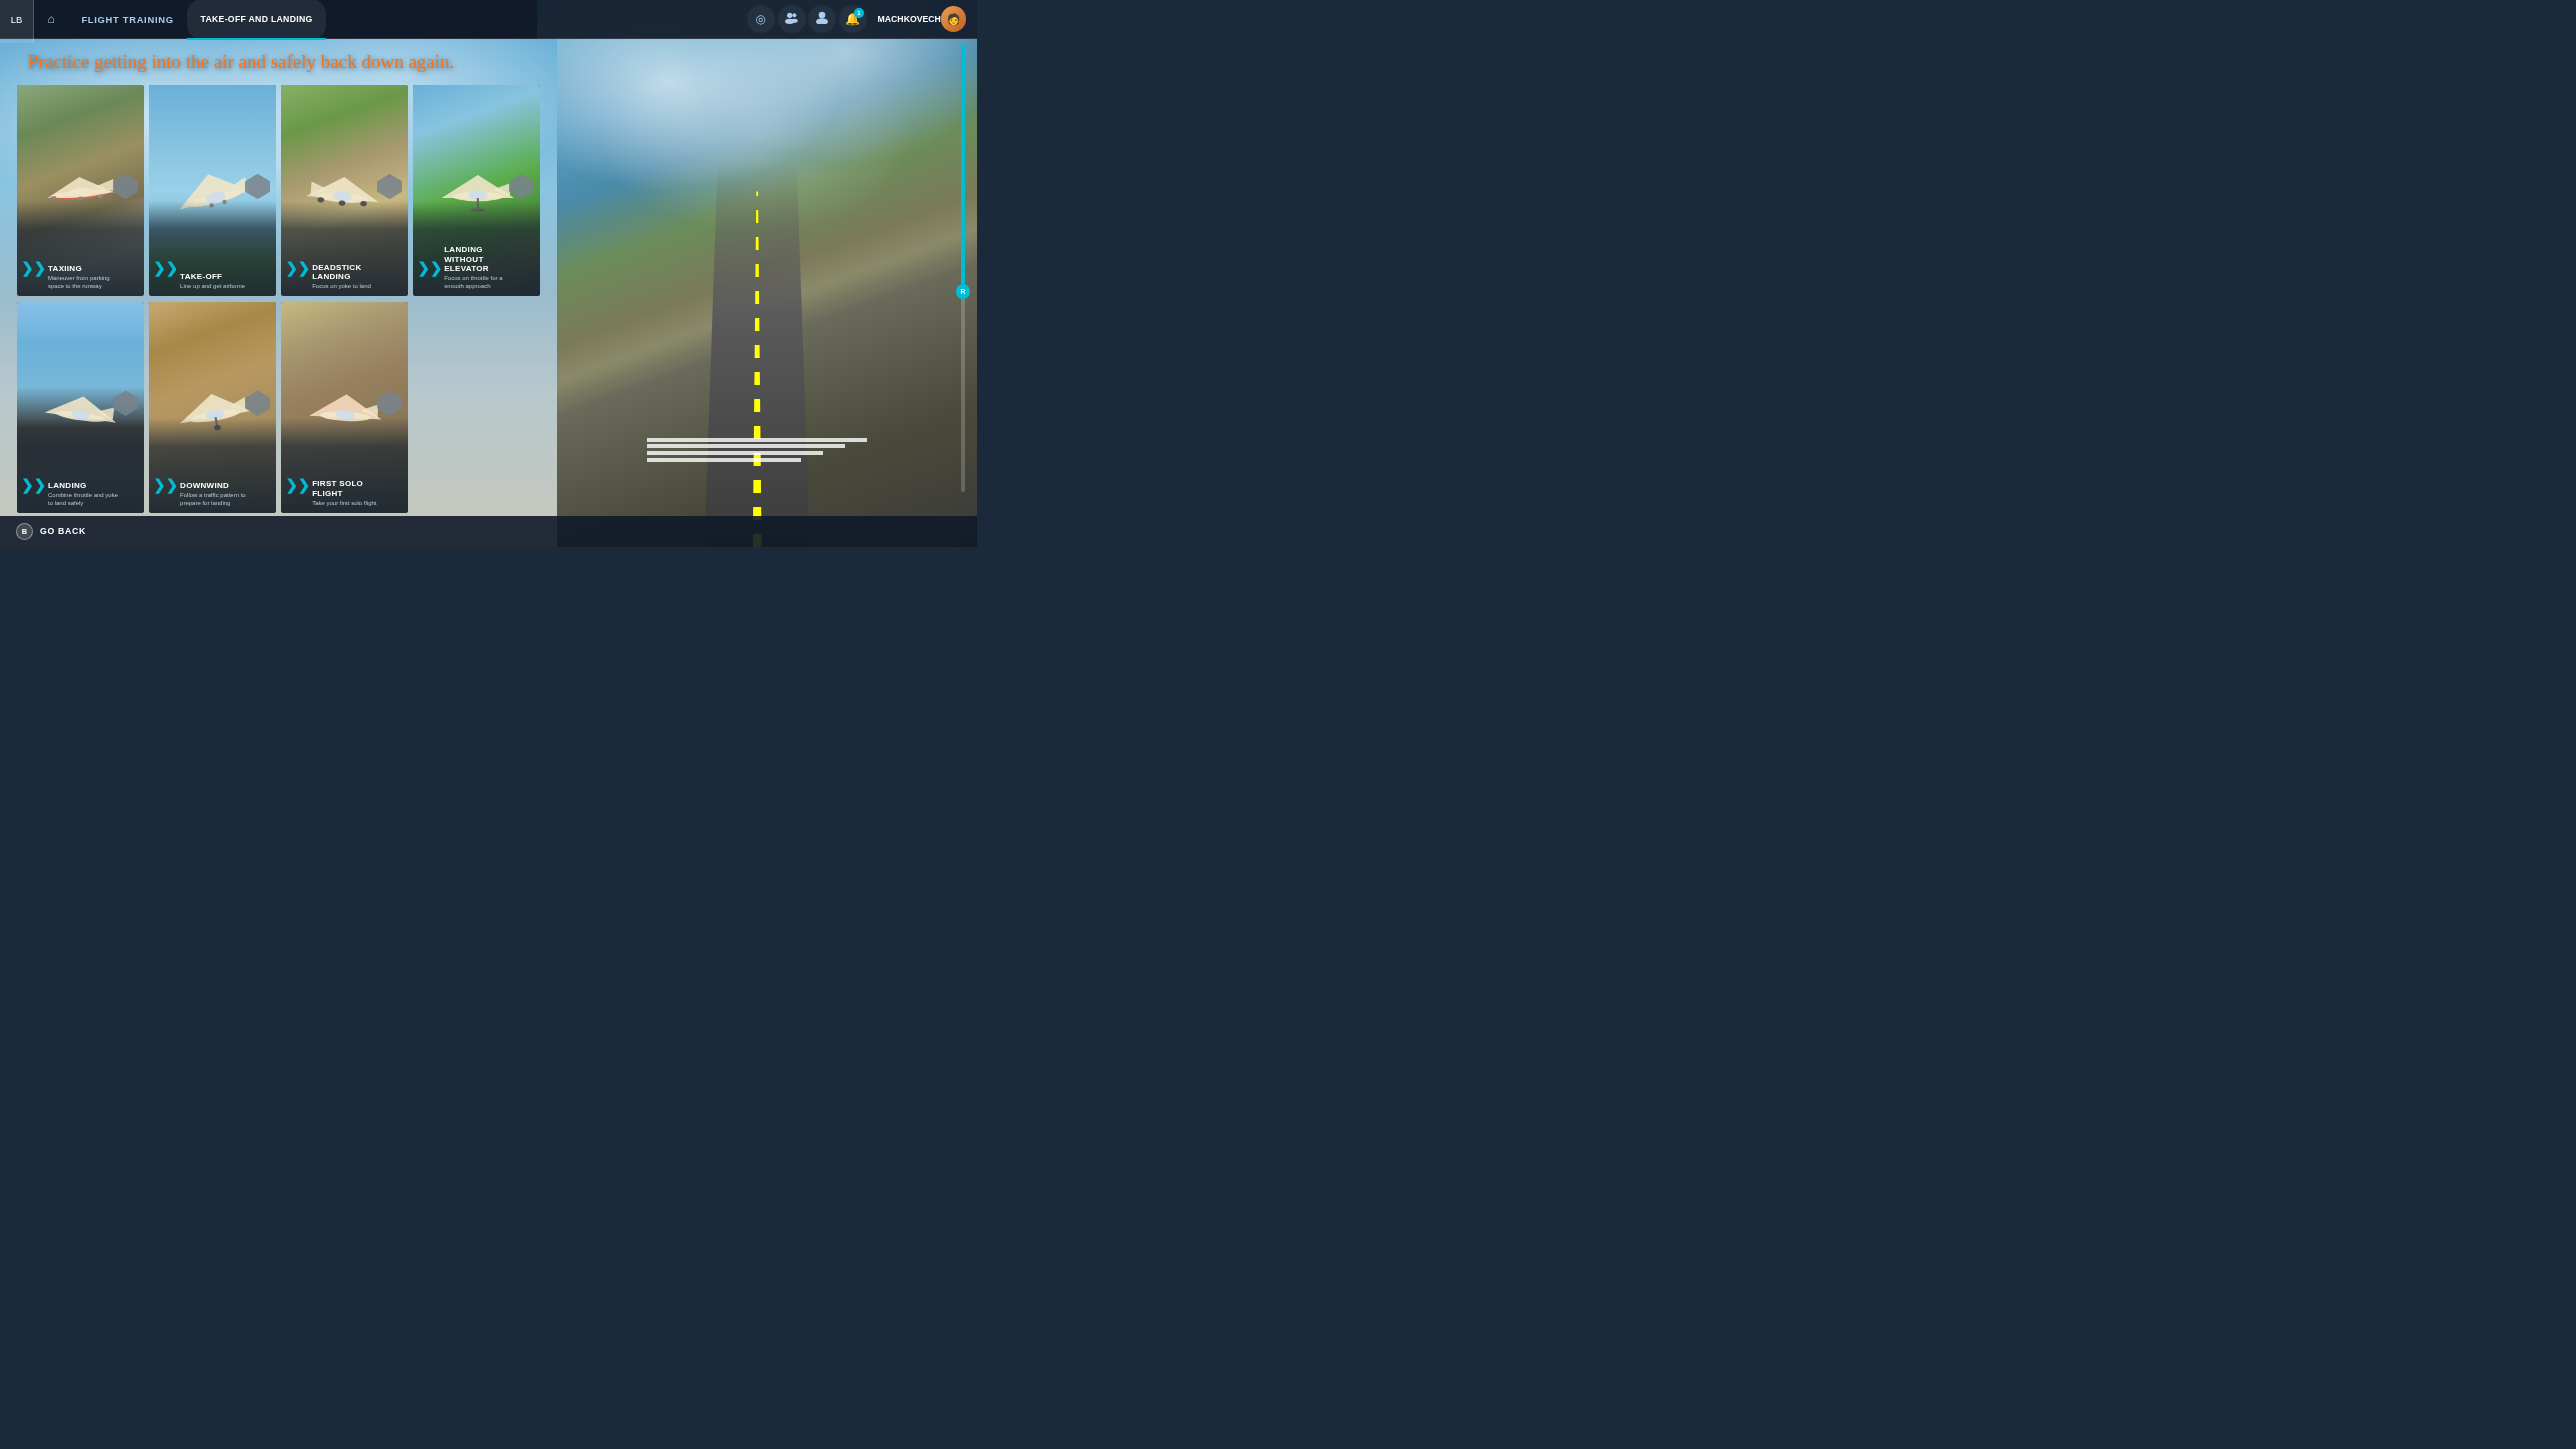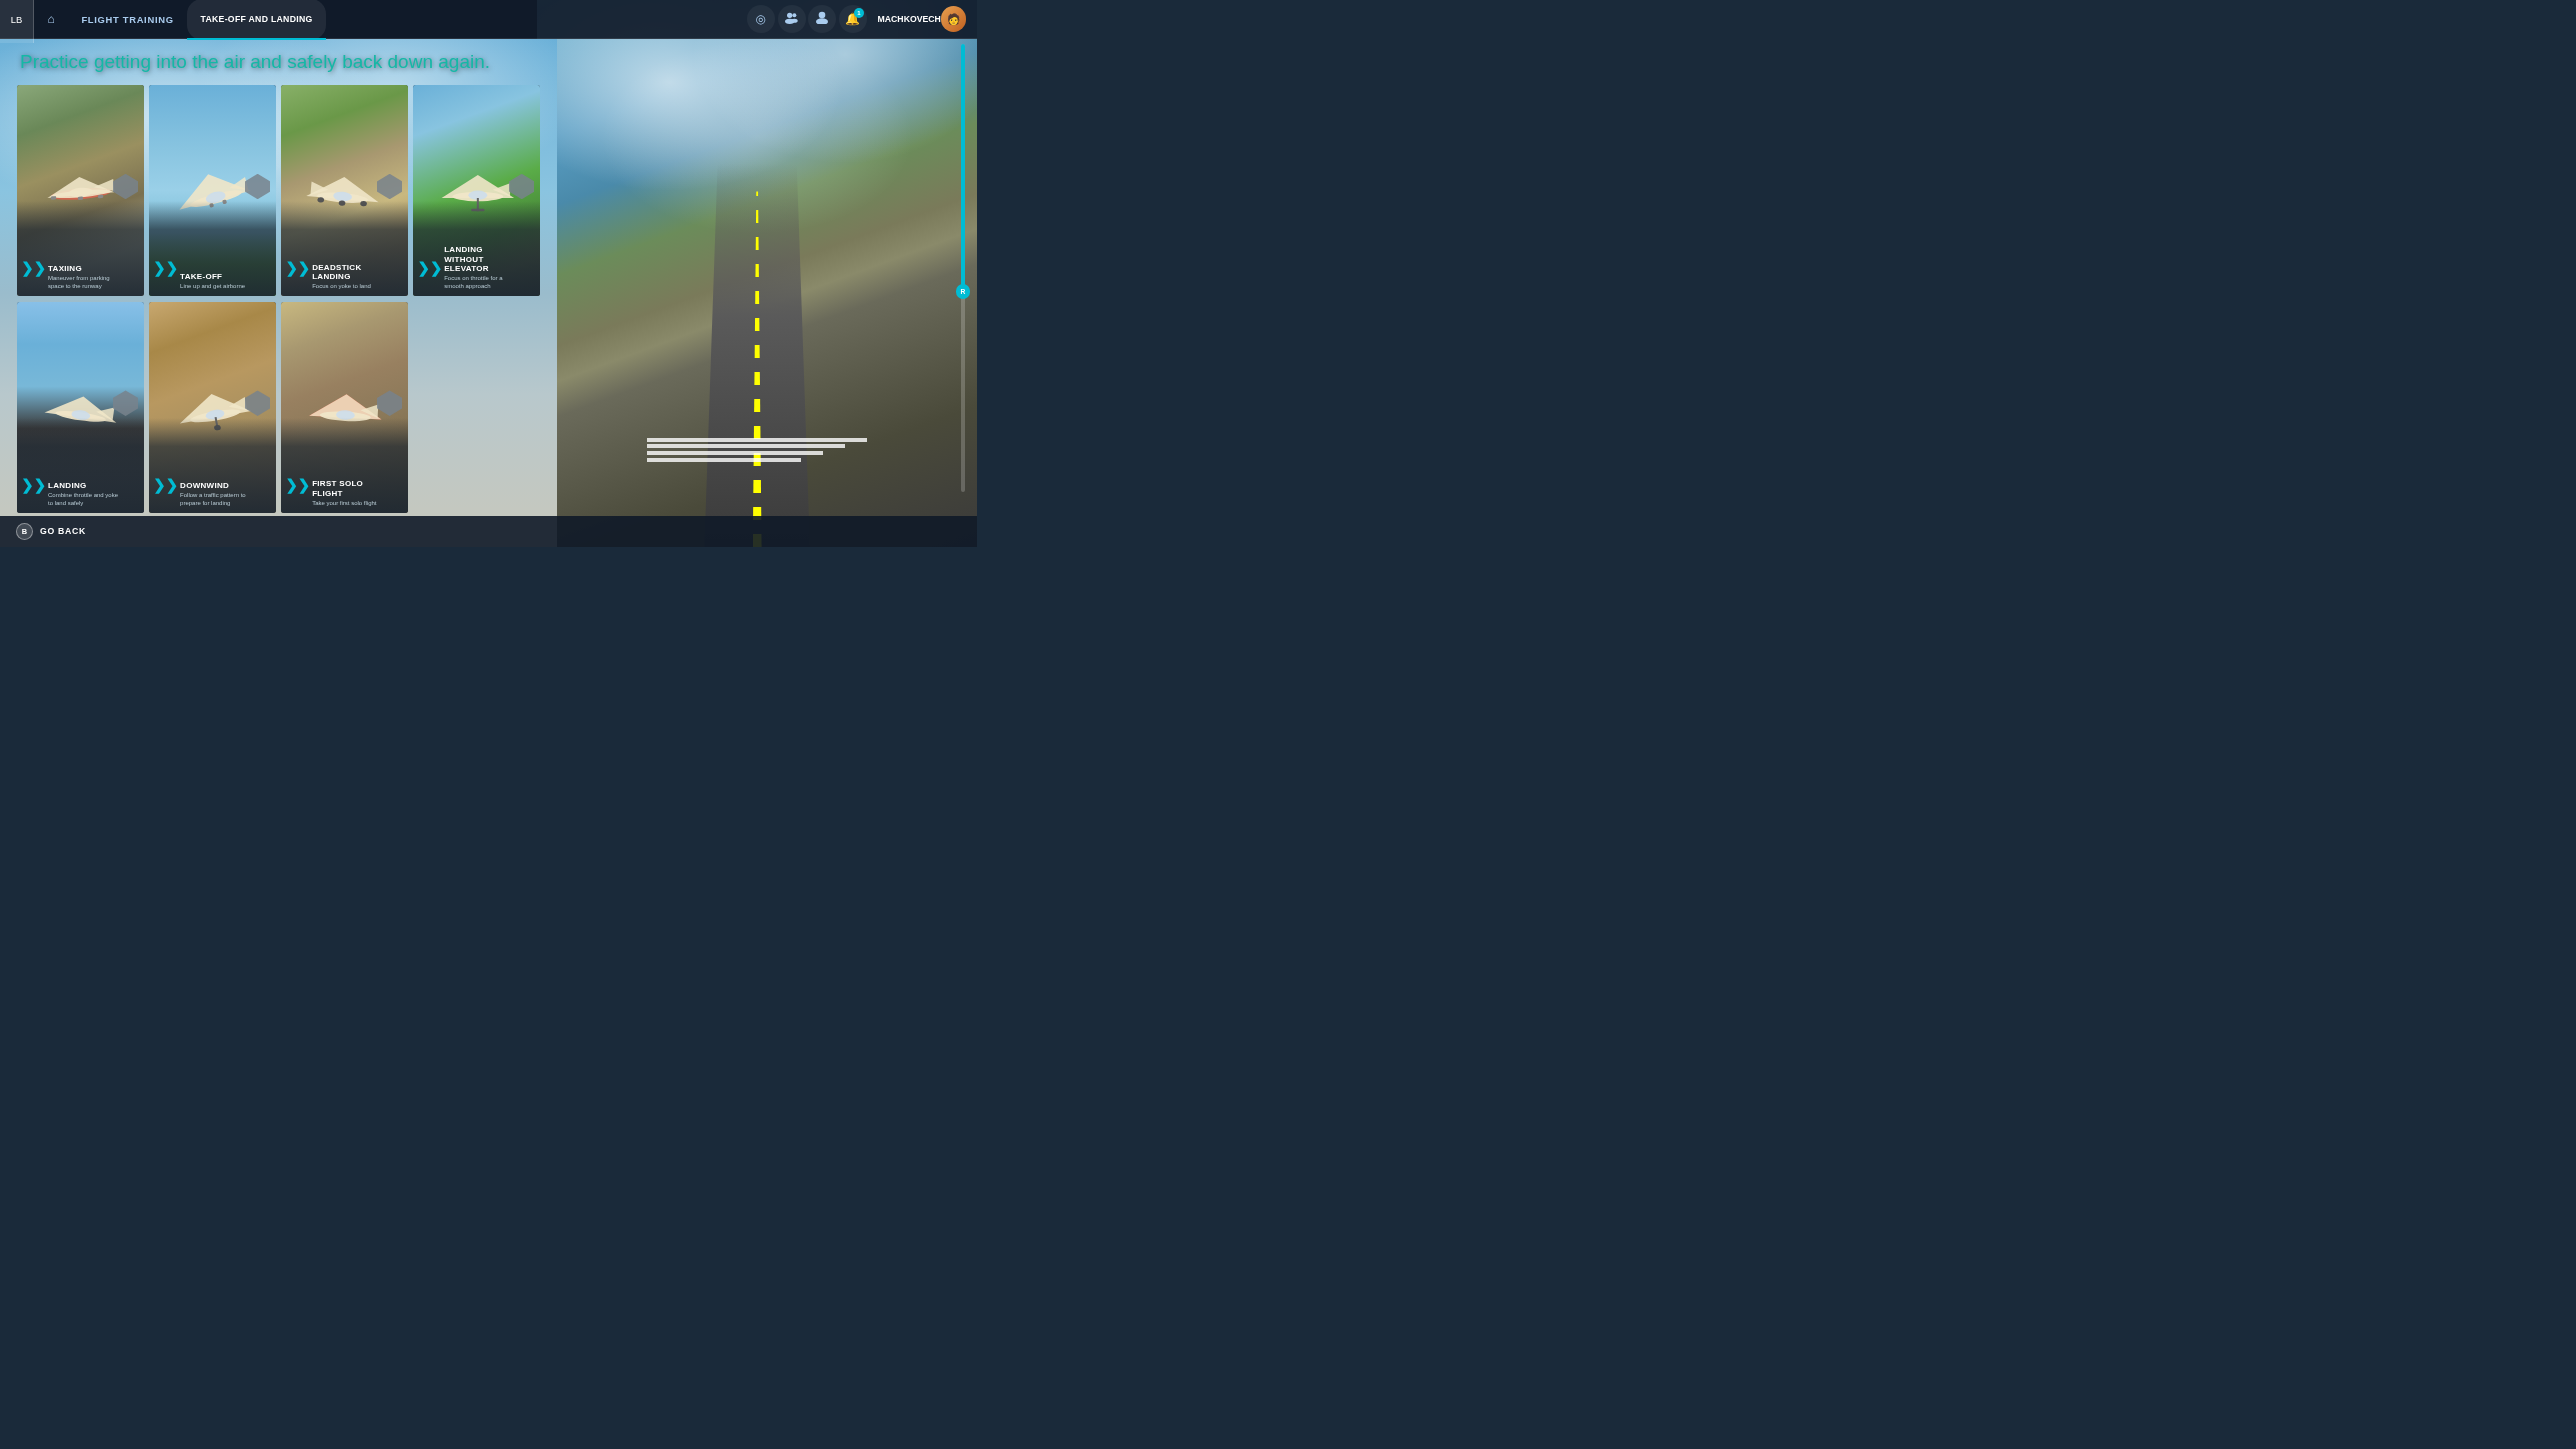--- a/index.html
+++ b/index.html
@@ -250,26 +250,27 @@
     
     .content-bg {
       position: absolute;
       inset: 0;
       background: linear-gradient(180deg, #6ab0d8 0%, #8ac4e0 30%, #9abccc 50%, #b8c8cc 70%, #c8c8bc 100%);
     }
 
     .page-title {
       position: absolute;
       top: 12px;
-      left: 20px;
-      color: #14b8a6;
+      left: 28px;
+      color: #f97316;
       font-size: 19px;
       font-weight: 300;
       text-shadow: 0.7px 1.3px 5.4px rgba(0,0,0,0.5);
       z-index: 10;
+      font-family: Liberation Serif, serif;
     }
 
     
     .cards-grid {
       position: absolute;
       top: 46px;
       left: 17px;
       right: 17px;
       bottom: 34px;
       display: grid;

